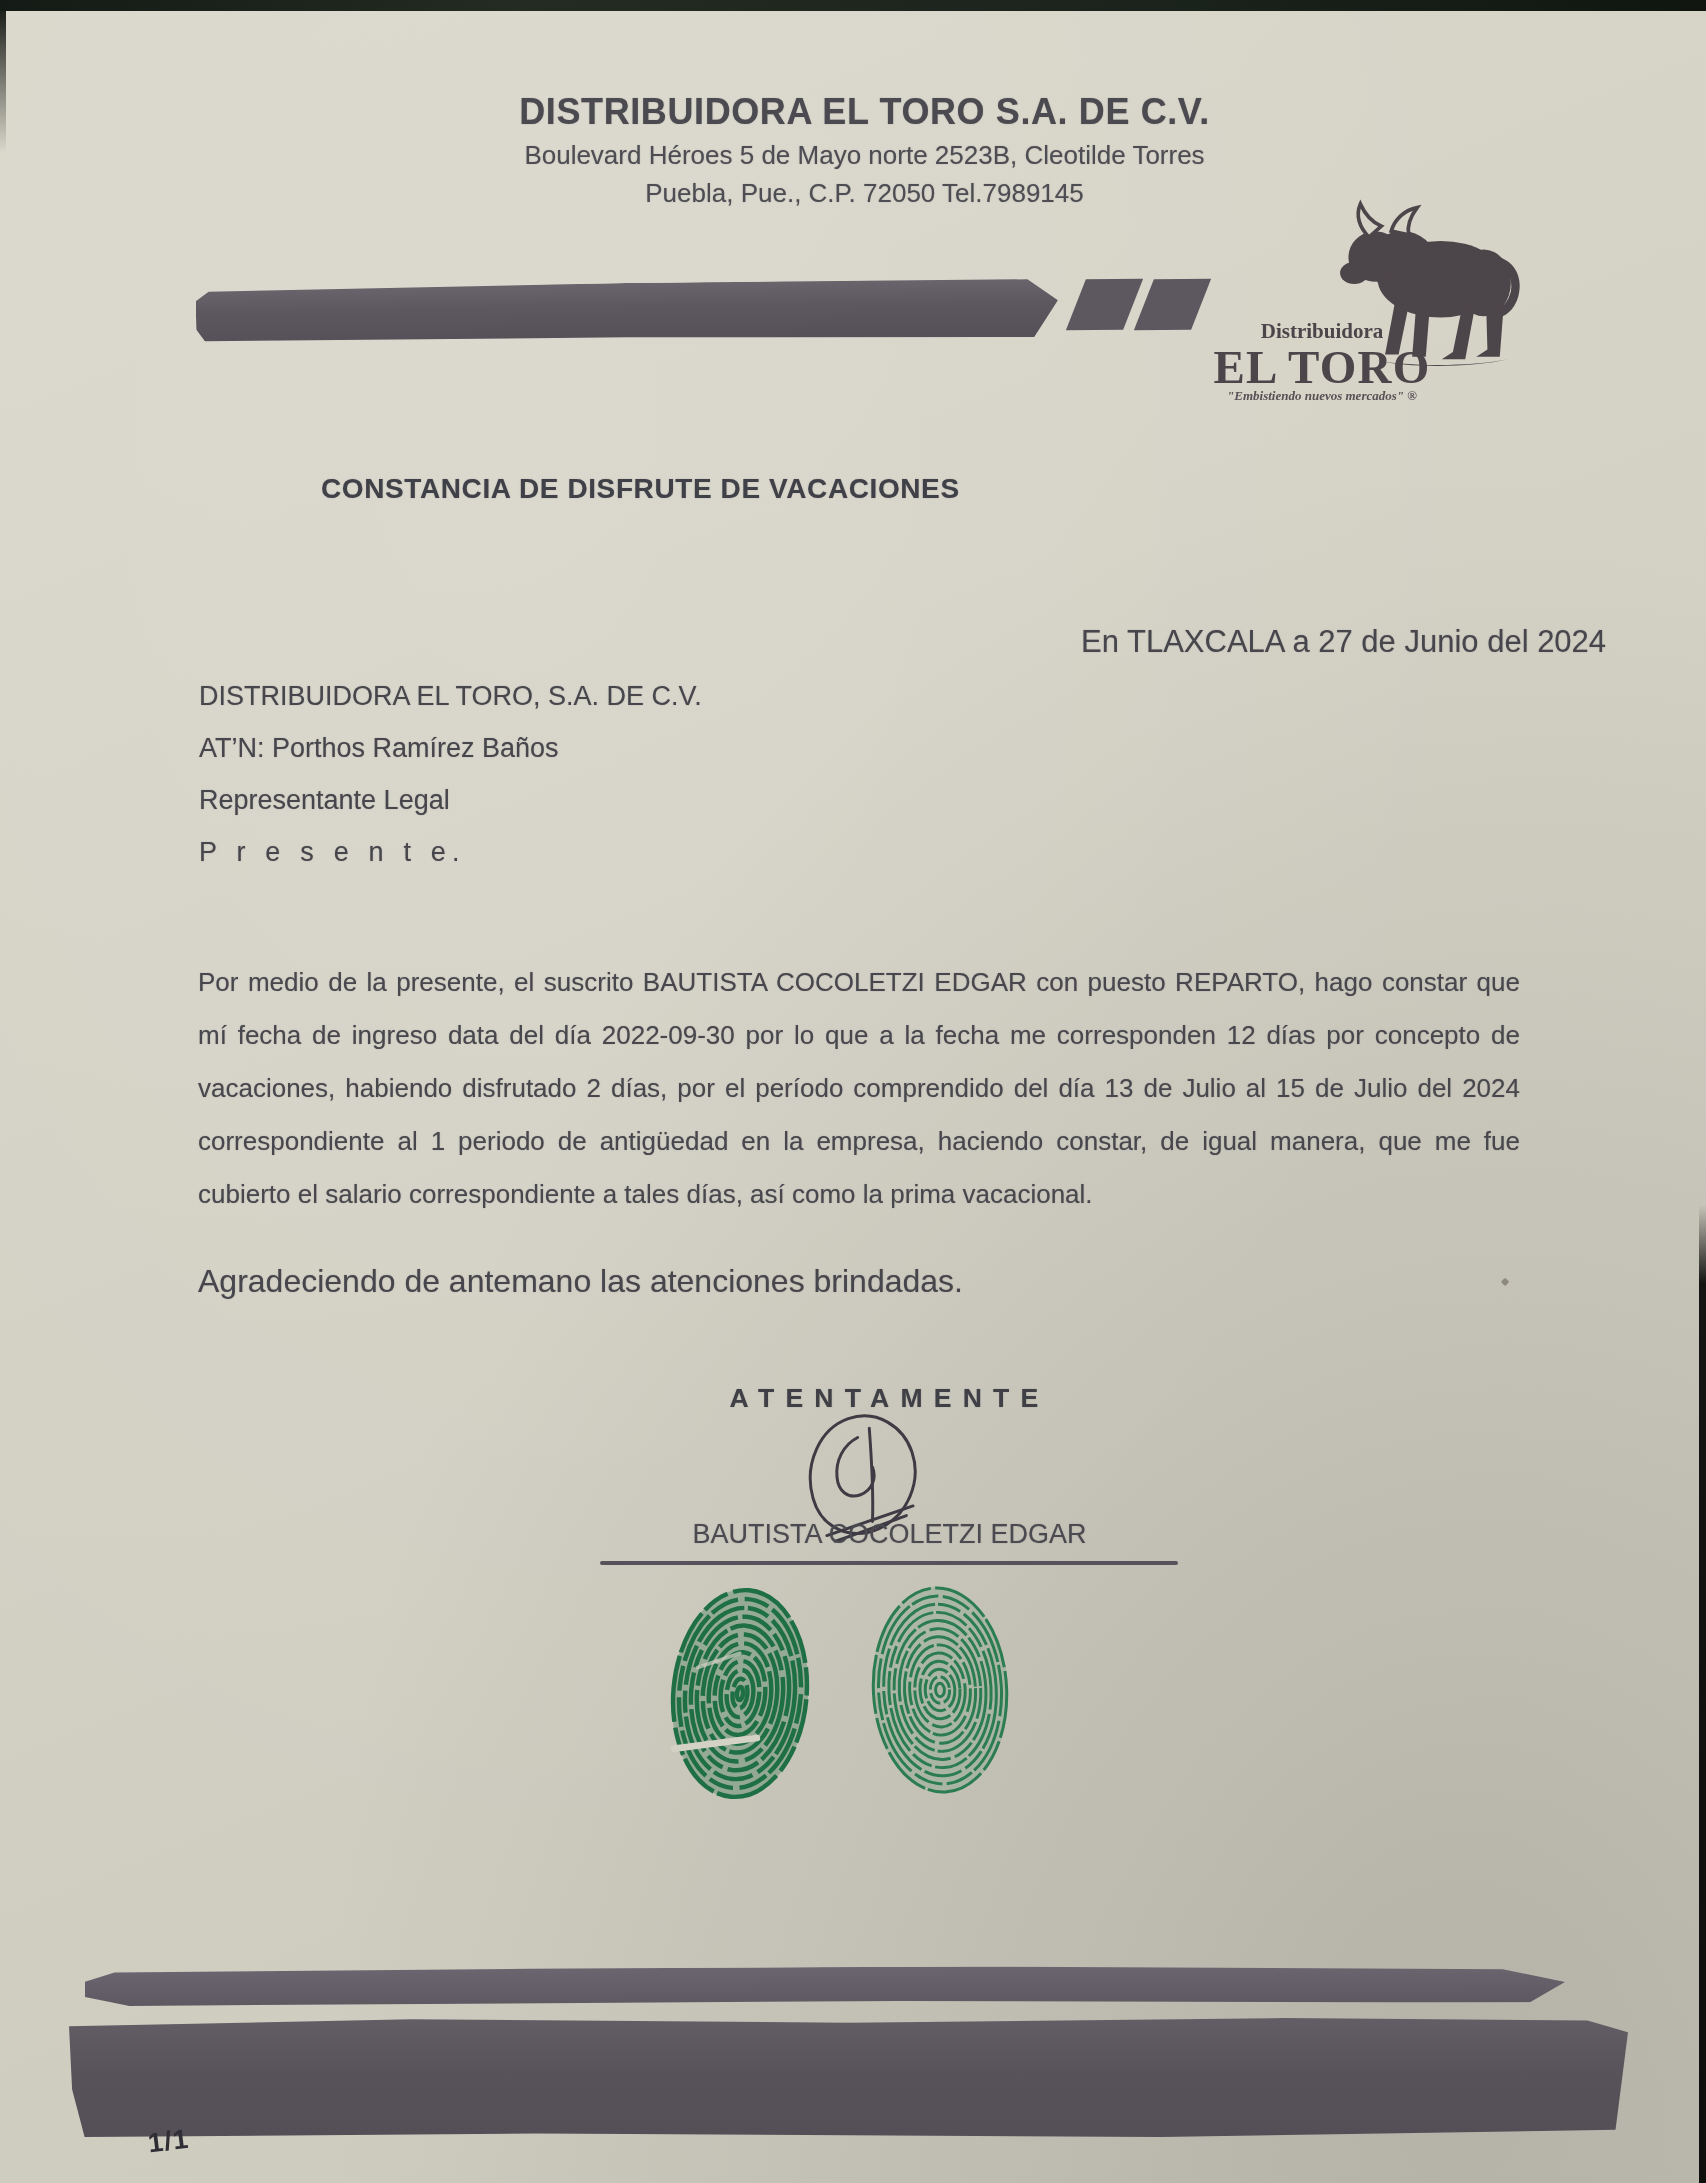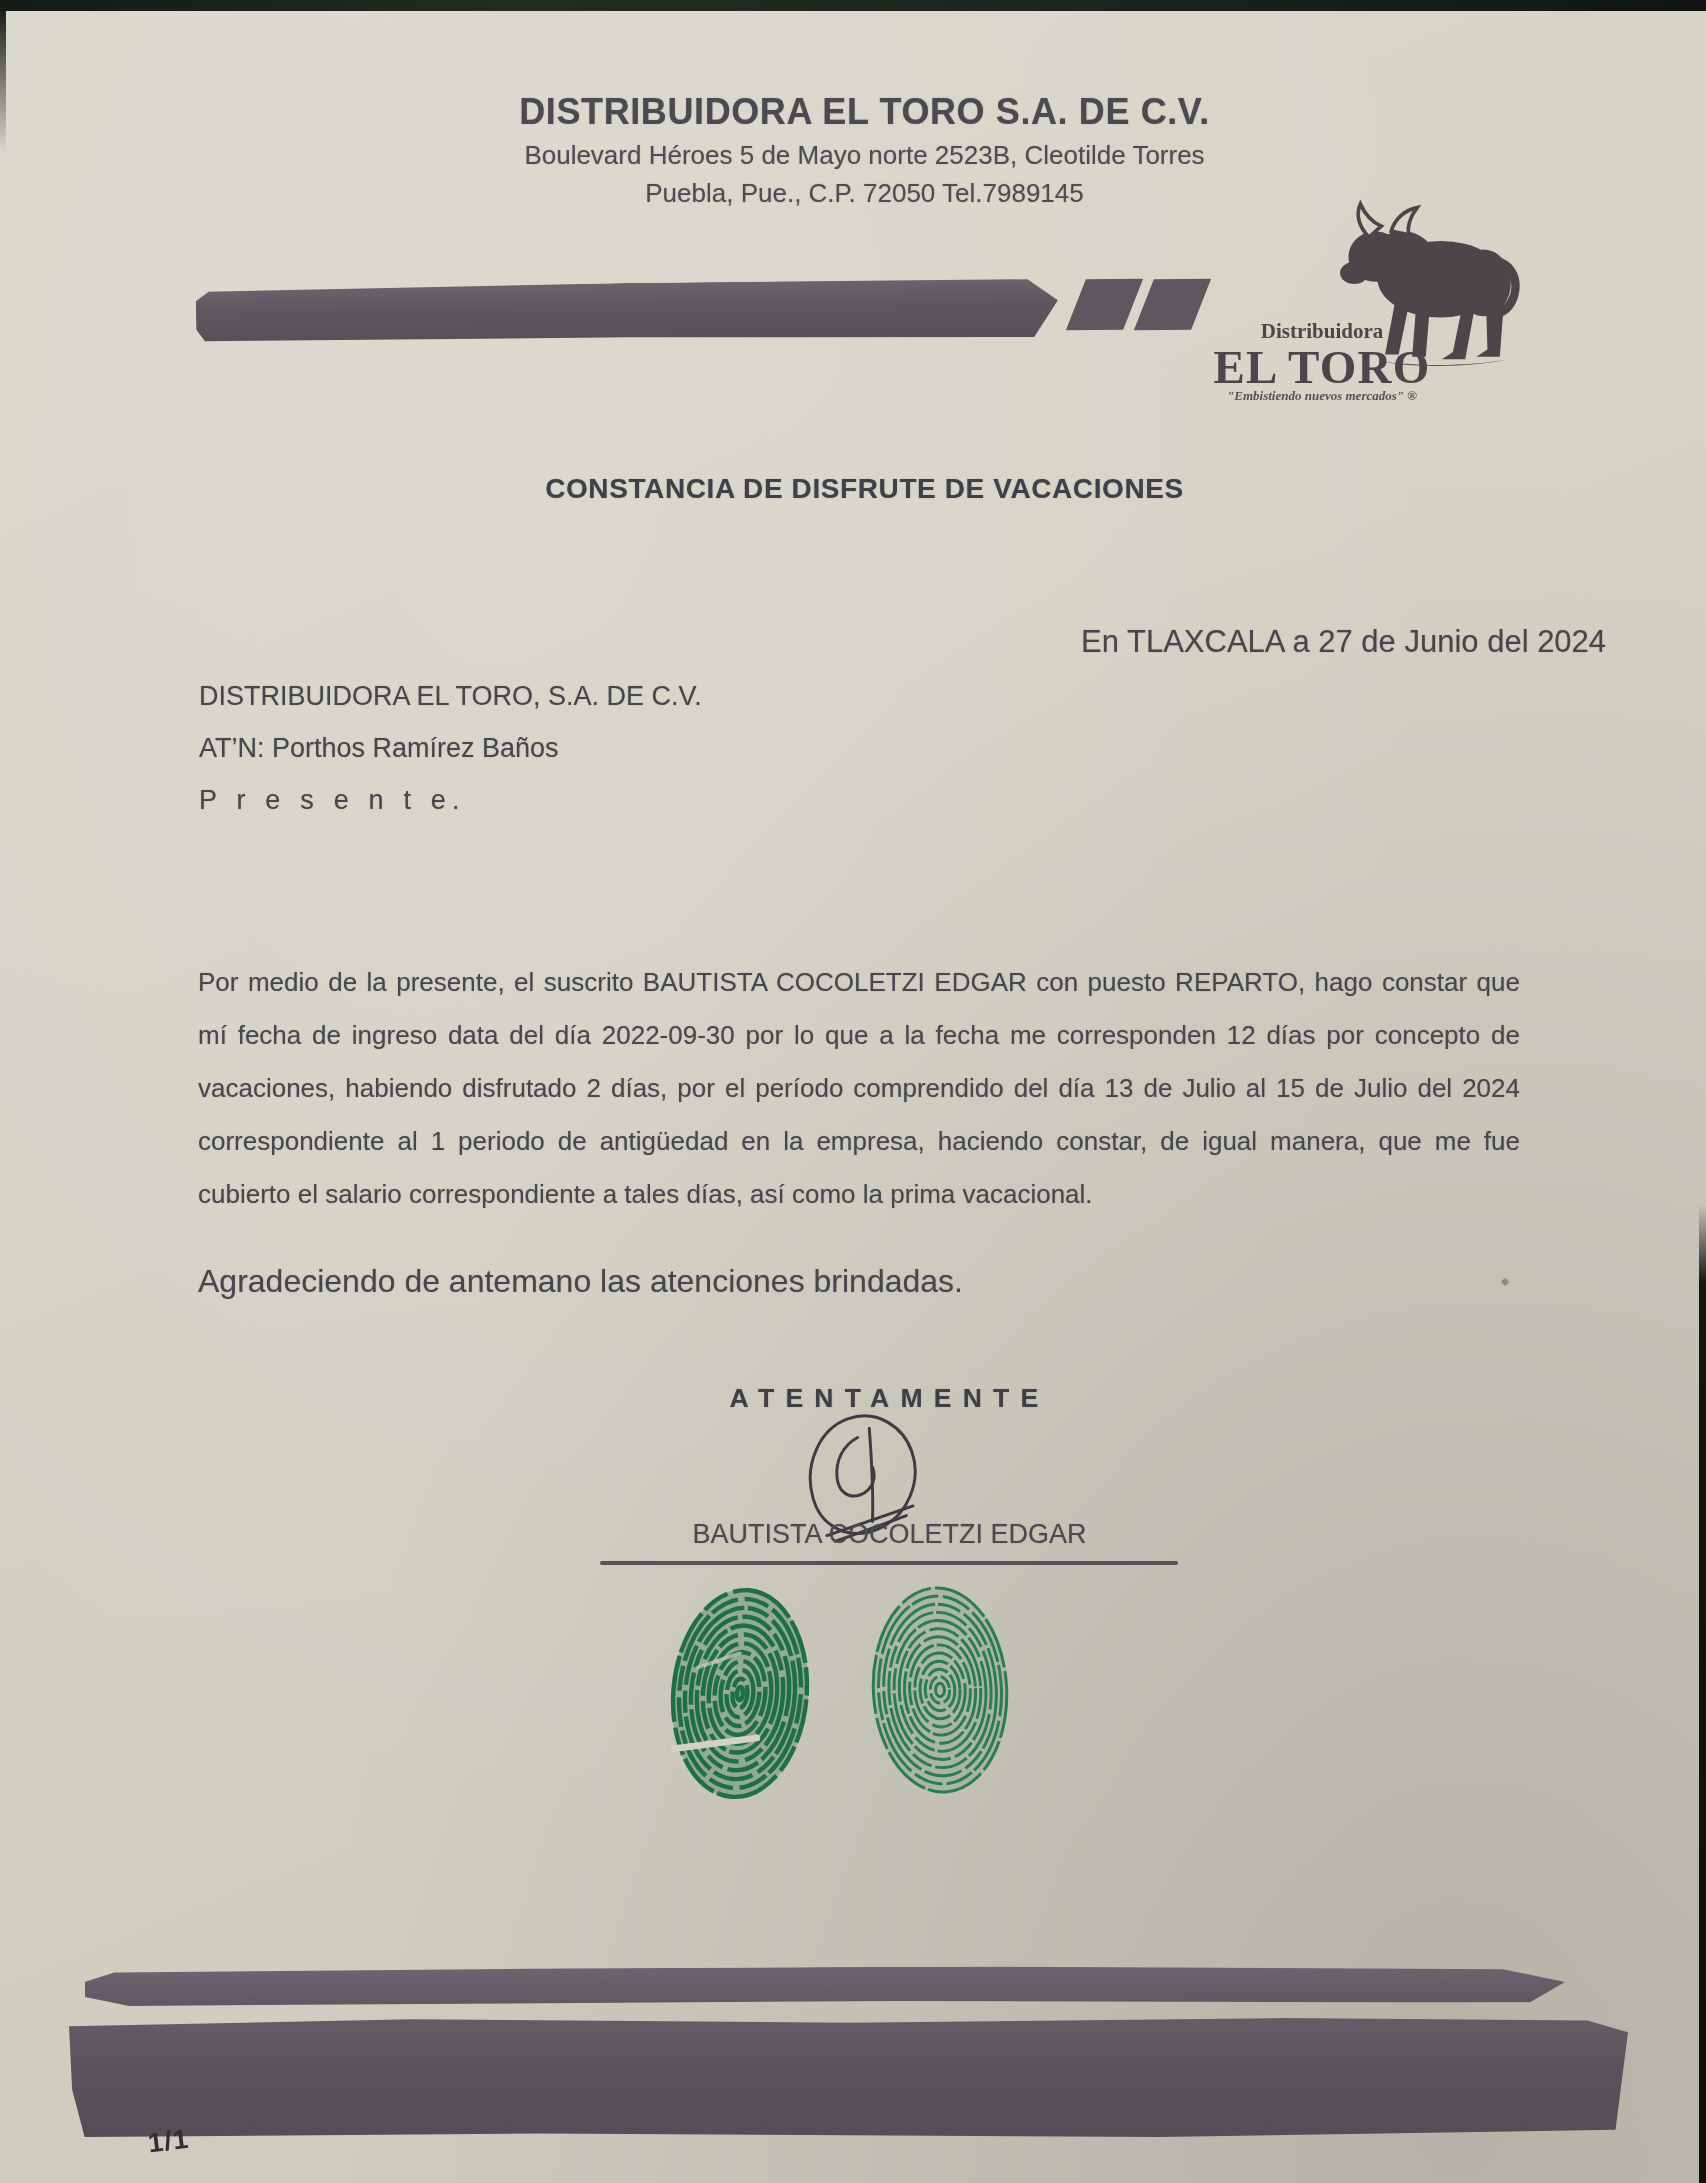--- a/index.html
+++ b/index.html
@@ -41,21 +41,21 @@
   .tick2{left:1144px;}
 
   
   .logo{left:1177px;top:199px;width:395px;height:204px;}
   .bull-svg{position:absolute;left:105px;top:0;width:290px;height:185px;}
   .logo-top{position:absolute;left:34px;top:120px;width:222px;text-align:center;font-family:"Liberation Serif","DejaVu Serif",serif;font-weight:700;font-size:21px;color:var(--logo-gray);}
   .logo-main{position:absolute;left:0px;top:141px;width:290px;text-align:center;font-family:"Liberation Serif","DejaVu Serif",serif;font-weight:700;font-size:47px;letter-spacing:1.2px;color:var(--logo-gray);}
   .logo-tag{position:absolute;left:0px;top:189px;width:290px;text-align:center;font-family:"Liberation Serif","DejaVu Serif",serif;font-style:italic;font-weight:700;font-size:13px;color:#575054;}
 
   
-  .doc-title{left:321px;top:473px;width:1087px;text-align:center;font-size:28px;font-weight:700;letter-spacing:0.6px;color:#404048;}
+  .doc-title{left:321px;top:473px;width:1087px;text-align:left;font-size:28px;font-weight:700;letter-spacing:0.6px;color:#404048;}
   .dateline{left:1081px;top:624px;width:556px;font-size:31px;}
   .recipient{left:199px;top:670px;width:865px;font-size:27px;line-height:52px;}
   .recipient .sal{letter-spacing:6.2px;}
   .body-par{left:198px;top:930px;width:1322px;font-size:26px;line-height:53px;text-align:justify;color:#47474d;}
   .closing{left:198px;top:1263px;width:1322px;font-size:32px;}
   .atent{left:602px;top:1383px;width:575px;text-align:center;font-size:26.6px;font-weight:700;letter-spacing:0.42em;color:#3f3f46;}
   .sig-svg{left:783px;top:1404px;width:154px;height:148px;transform:rotate(-10deg);}
   .signer-name{left:602px;top:1519px;width:575px;text-align:center;font-size:27px;color:#4a4a50;}
   .sig-line{left:600px;top:1561px;width:578px;height:4.3px;background:#56515a;border-radius:2.5px;}
 
@@ -114,20 +114,21 @@
     <div class="logo-tag">"Embistiendo nuevos mercados" ®</div>
   </div>
 
   <div class="abs doc-title soft">CONSTANCIA DE DISFRUTE DE VACACIONES</div>
 
   <div class="abs dateline soft">En TLAXCALA a 27 de Junio del 2024</div>
 
   <div class="abs recipient">
     <div class="soft">DISTRIBUIDORA EL TORO, S.A. DE C.V.</div>
     <div class="soft">AT’N: Porthos Ramírez Baños</div>
+    <div class="soft">Representante Legal</div>
     <div class="soft sal">P r e s e n t e.</div>
   </div>
 
   <p class="abs body-par soft">Por medio de la presente, el suscrito BAUTISTA COCOLETZI EDGAR con puesto REPARTO, hago constar que mí fecha de ingreso data del día 2022-09-30 por lo que a la fecha me corresponden 12 días por concepto de vacaciones, habiendo disfrutado 2 días, por el período comprendido del día 13 de Julio al 15 de Julio del 2024 correspondiente al 1 periodo de antigüedad en la empresa, haciendo constar, de igual manera, que me fue cubierto el salario correspondiente a tales días, así como la prima vacacional.</p>
 
   <div class="abs closing soft">Agradeciendo de antemano las atenciones brindadas.</div>
 
   <div class="abs atent soft">ATENTAMENTE</div>
 
   <svg class="abs sig-svg" viewBox="0 0 260 240">

